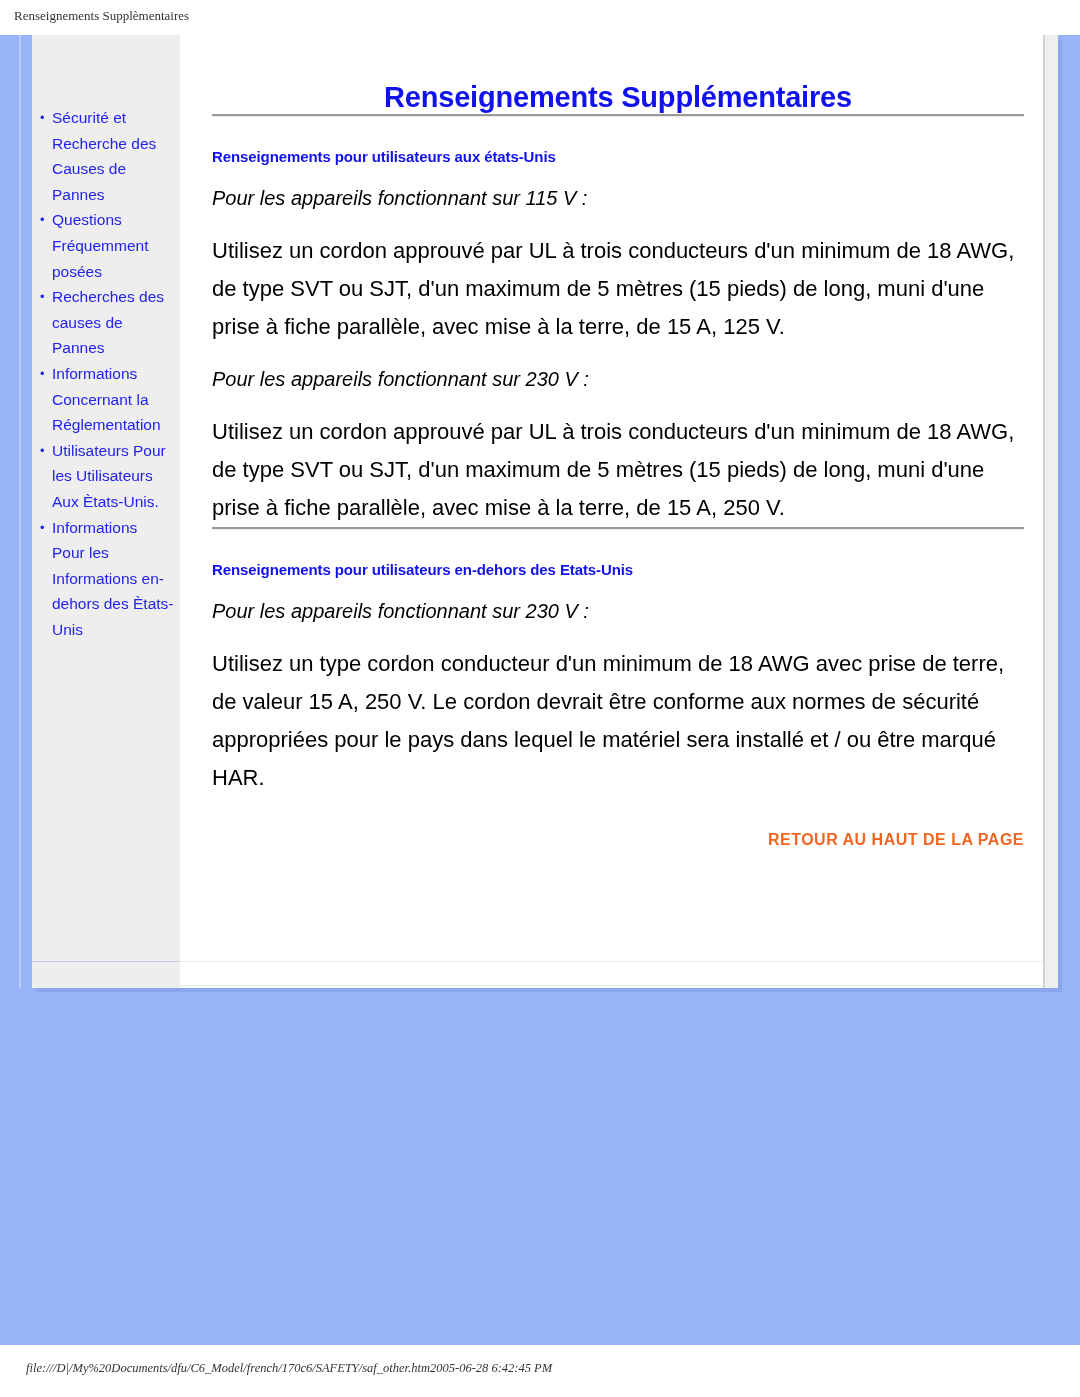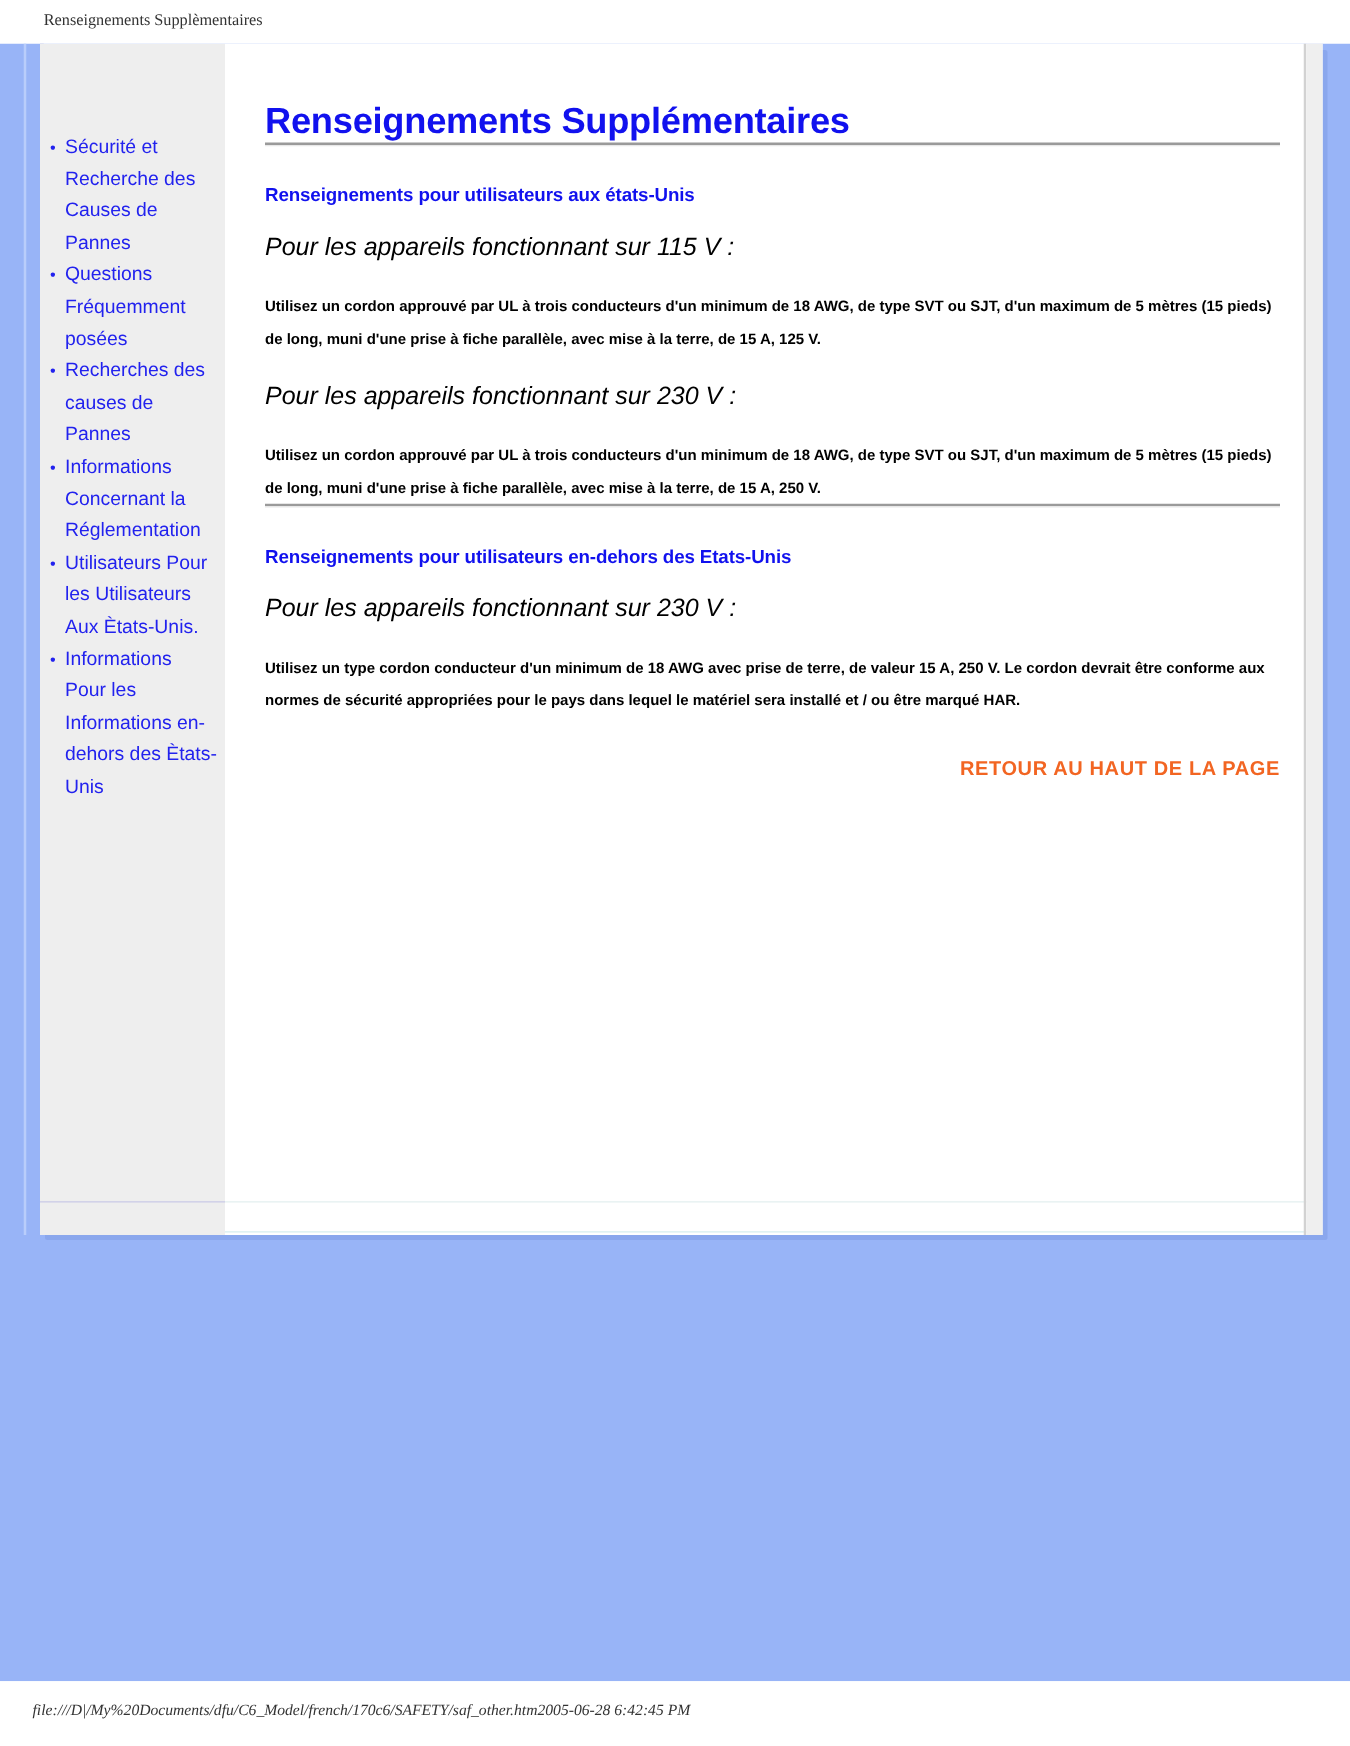--- a/index.html
+++ b/index.html
@@ -19,21 +19,21 @@
   .print-header {
     position: absolute;
     left: 0; top: 0;
     width: 1080px;
     height: 35px;
     background: #ffffff;
     box-sizing: border-box;
   }
   .print-header-title {
     position: absolute;
-    left: 35px;
+    left: 14px;
     top: 8px;
     font-family: "Liberation Serif", serif;
     font-size: 13px;
     color: #333333;
     white-space: nowrap;
   }
 
   
   .page-canvas {
     position: absolute;
@@ -130,20 +130,21 @@
     box-sizing: border-box;
     position: relative;
   }
   .page-title {
     color: #1111ee;
     font-size: 29px;
     font-weight: bold;
     margin: 0;
     padding-top: 46px;
     letter-spacing: -0.2px;
+    text-align: center;
   }
   hr.rule {
     border: none;
     border-top: 2px solid #9a9a9a;
     border-bottom: 1px solid #e8e8e8;
     margin: 0;
     height: 0;
   }
   .rule-top { margin-top: 38px; }
   .rule-mid { margin-top: 30px; }
@@ -157,26 +158,25 @@
     letter-spacing: -0.1px;
   }
   .sub-heading {
     font-size: 20px;
     font-style: italic;
     color: #000000;
     margin: 0;
     padding-top: 22px;
   }
   p.body-text {
-    font-size: 12px;
-    line-height: 26px;
+    font-size: 22px;
+    line-height: 38px;
     color: #000000;
     margin: 0;
     padding-top: 22px;
-    font-weight: bold;
   }
   .back-to-top-wrap {
     text-align: right;
     padding-top: 34px;
   }
   .back-to-top {
     color: #f26522;
     font-size: 16px;
     font-weight: bold;
     letter-spacing: 0.5px;

